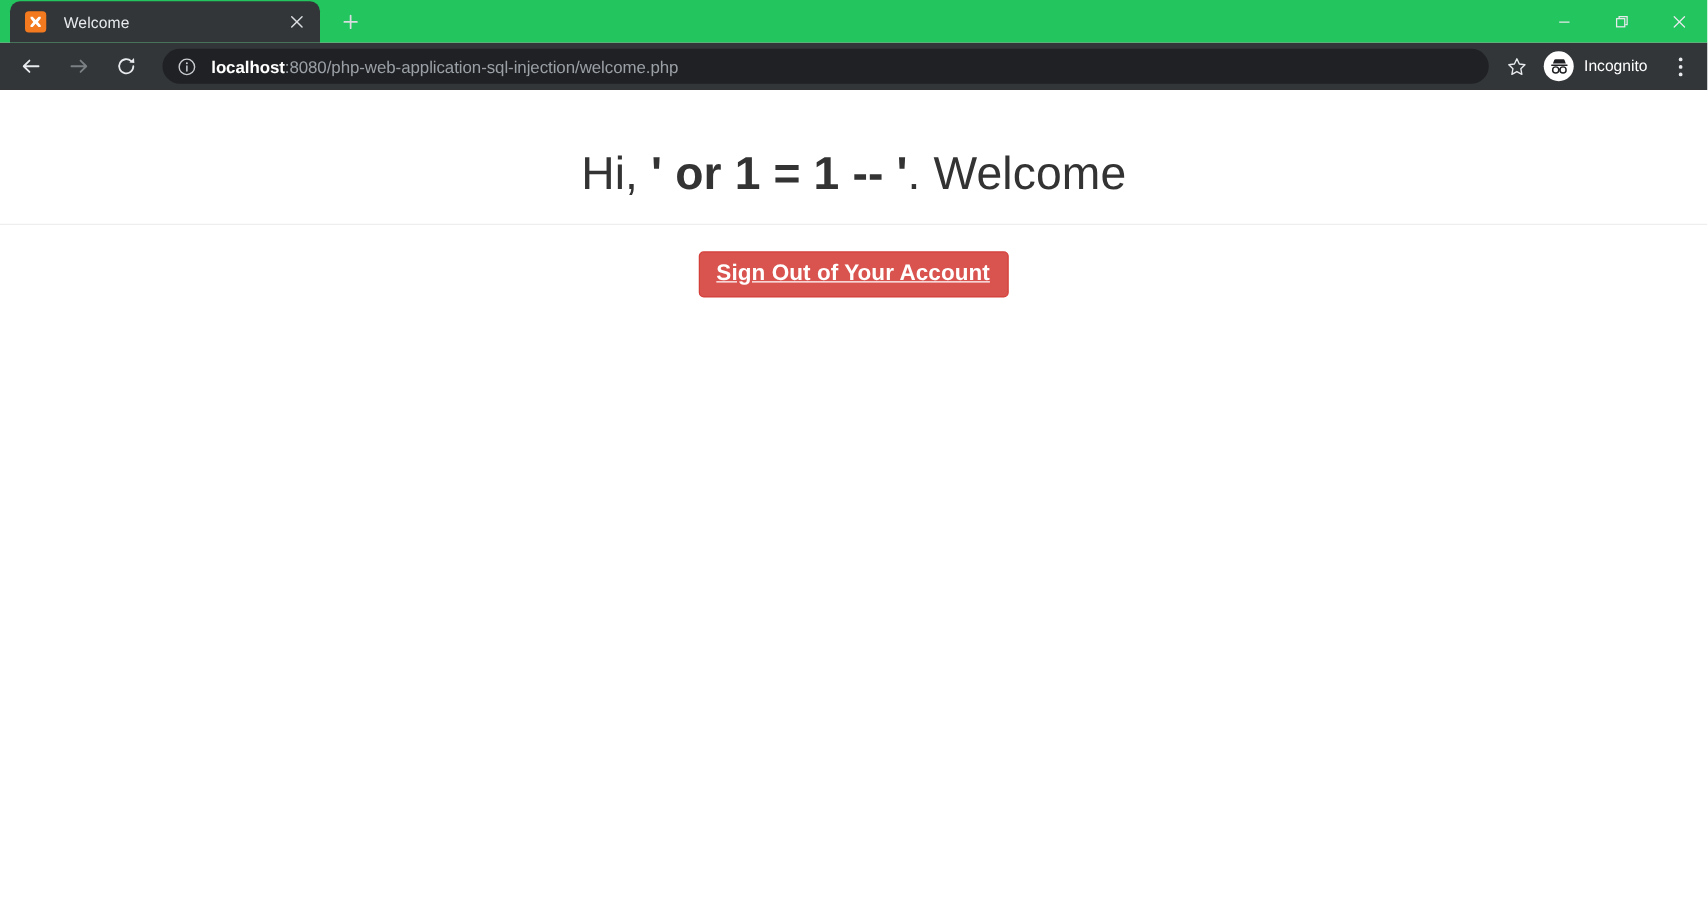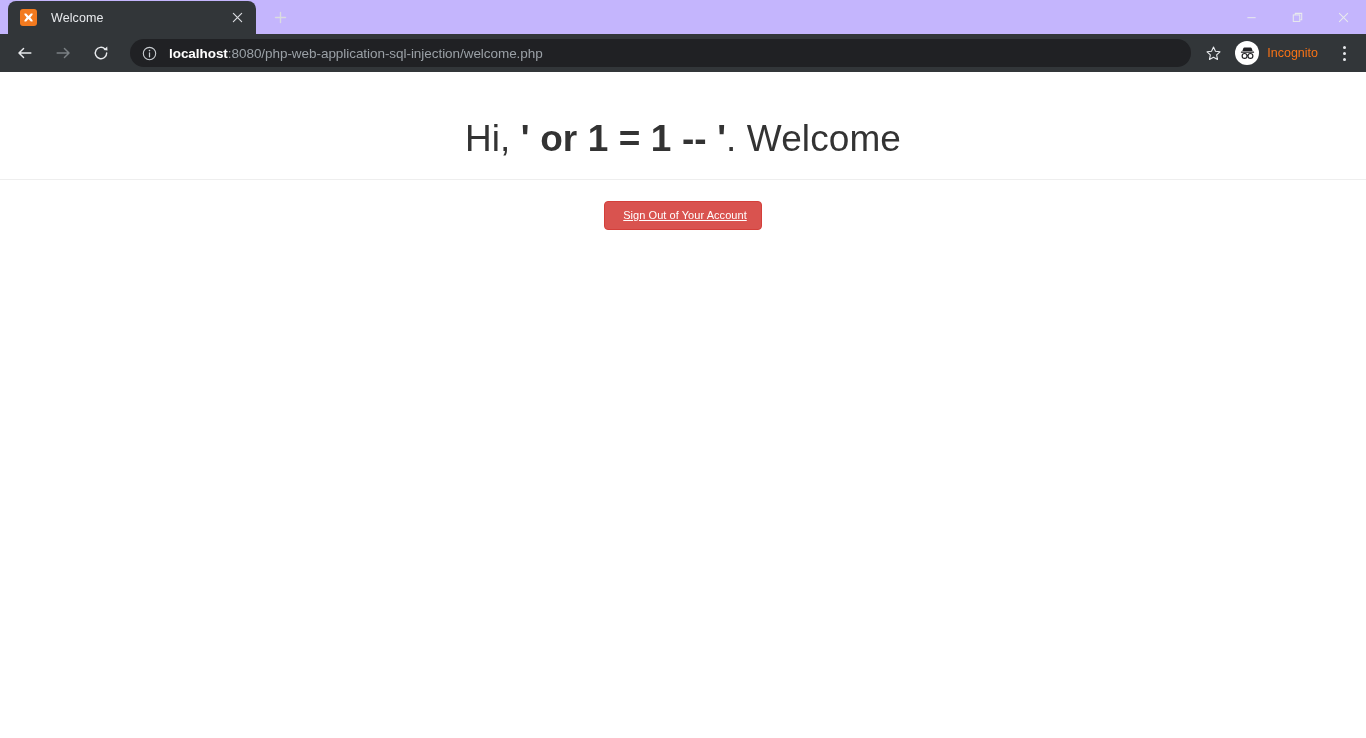--- a/index.html
+++ b/index.html
@@ -18,21 +18,21 @@
     width: 1366px;
     height: 738px;
     display: flex;
     flex-direction: column;
     background: #ffffff;
   }
 
   
   .tabstrip {
     height: 34px;
-    background: #c4b5fd;
+    background: #22c55e;
     display: flex;
     align-items: flex-end;
     position: relative;
     flex: 0 0 34px;
   }
 
   .tab {
     margin-left: 8px;
     width: 248px;
     height: 33px;
@@ -167,21 +167,21 @@
     flex: 0 0 auto;
   }
   .incognito-badge {
     width: 24px; height: 24px;
     border-radius: 50%;
     background: #ffffff;
     display: flex; align-items: center; justify-content: center;
     flex: 0 0 24px;
   }
   .incognito-label {
-    color: #f97316;
+    color: #ffffff;
     font-size: 12.5px;
     margin-left: 8px;
     white-space: nowrap;
   }
 
   .kebab {
     width: 28px; height: 30px;
     display: flex; flex-direction: column;
     align-items: center; justify-content: center;
     gap: 3px;
@@ -219,27 +219,28 @@
   .cta-wrap {
     text-align: center;
     margin-top: 21px;
   }
 
   .btn-signout {
     display: inline-block;
     background: #d9534f;
     border: 1px solid #d43f3a;
     color: #ffffff;
-    font-size: 11px;
+    font-size: 18px;
     font-family: "Liberation Sans", sans-serif;
-    padding: 7px 14px 8px 18px;
+    padding: 7px 14px 8px 13px;
     border-radius: 4px;
     line-height: 1.1;
     cursor: pointer;
     letter-spacing: .05px;
+    font-weight: bold;
   }
 </style>
 </head>
 <body>
 
 <div class="browser">
 
   <div class="tabstrip">
 
     <div class="tab">

